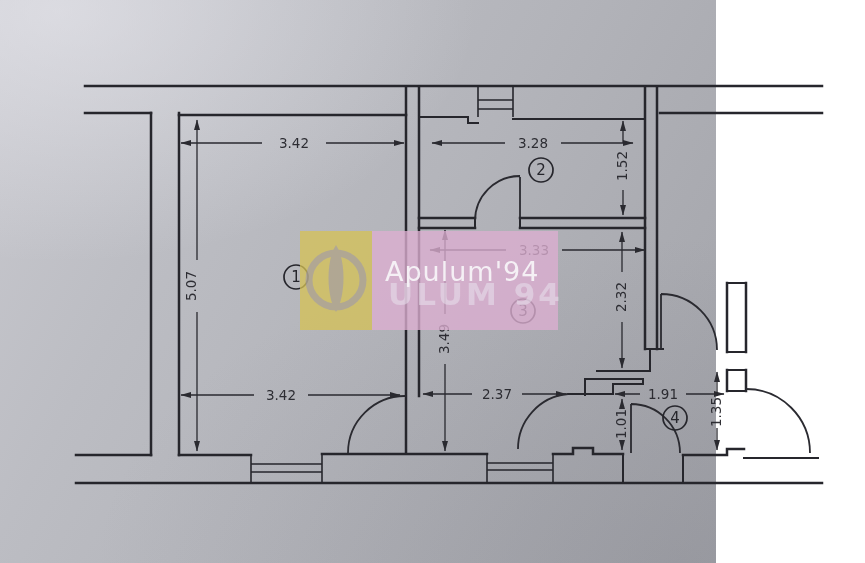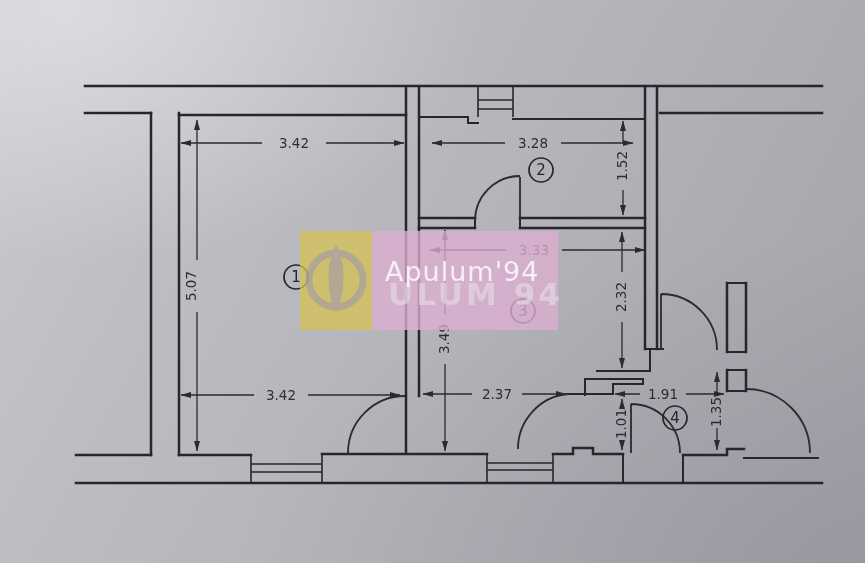--- a/index.html
+++ b/index.html
@@ -1,21 +1,21 @@
 <!DOCTYPE html>
 <html><head>
 <meta charset="utf-8">
 <style>
   html,body{margin:0;padding:0;}
   body{
     width:865px;height:563px;overflow:hidden;
     font-family:"DejaVu Sans","Liberation Sans",sans-serif;
   }
   #photo{
-    position:relative;width:865px;height:563px;
+    position:relative;width:716px;height:563px;
     background:
       radial-gradient(ellipse 700px 420px at 8% 2%, rgba(236,236,242,.55), rgba(236,236,242,0) 60%),
       radial-gradient(ellipse 900px 500px at 95% 100%, rgba(120,121,130,.25), rgba(120,121,130,0) 65%),
       linear-gradient(118deg,#c9c9cf 0%,#bcbdc3 28%,#b3b4ba 55%,#aaabb1 78%,#a2a3a9 100%);
   }
   svg{position:absolute;left:0;top:0;}
   .wall{stroke:#26262c;stroke-width:2.5;fill:none;stroke-linecap:square;}
   .wallthin{stroke:#26262c;stroke-width:2;fill:none;stroke-linecap:square;}
   .win{stroke:#26262c;stroke-width:1.6;fill:none;}
   .door{stroke:#2a2a30;stroke-width:1.8;fill:none;}

